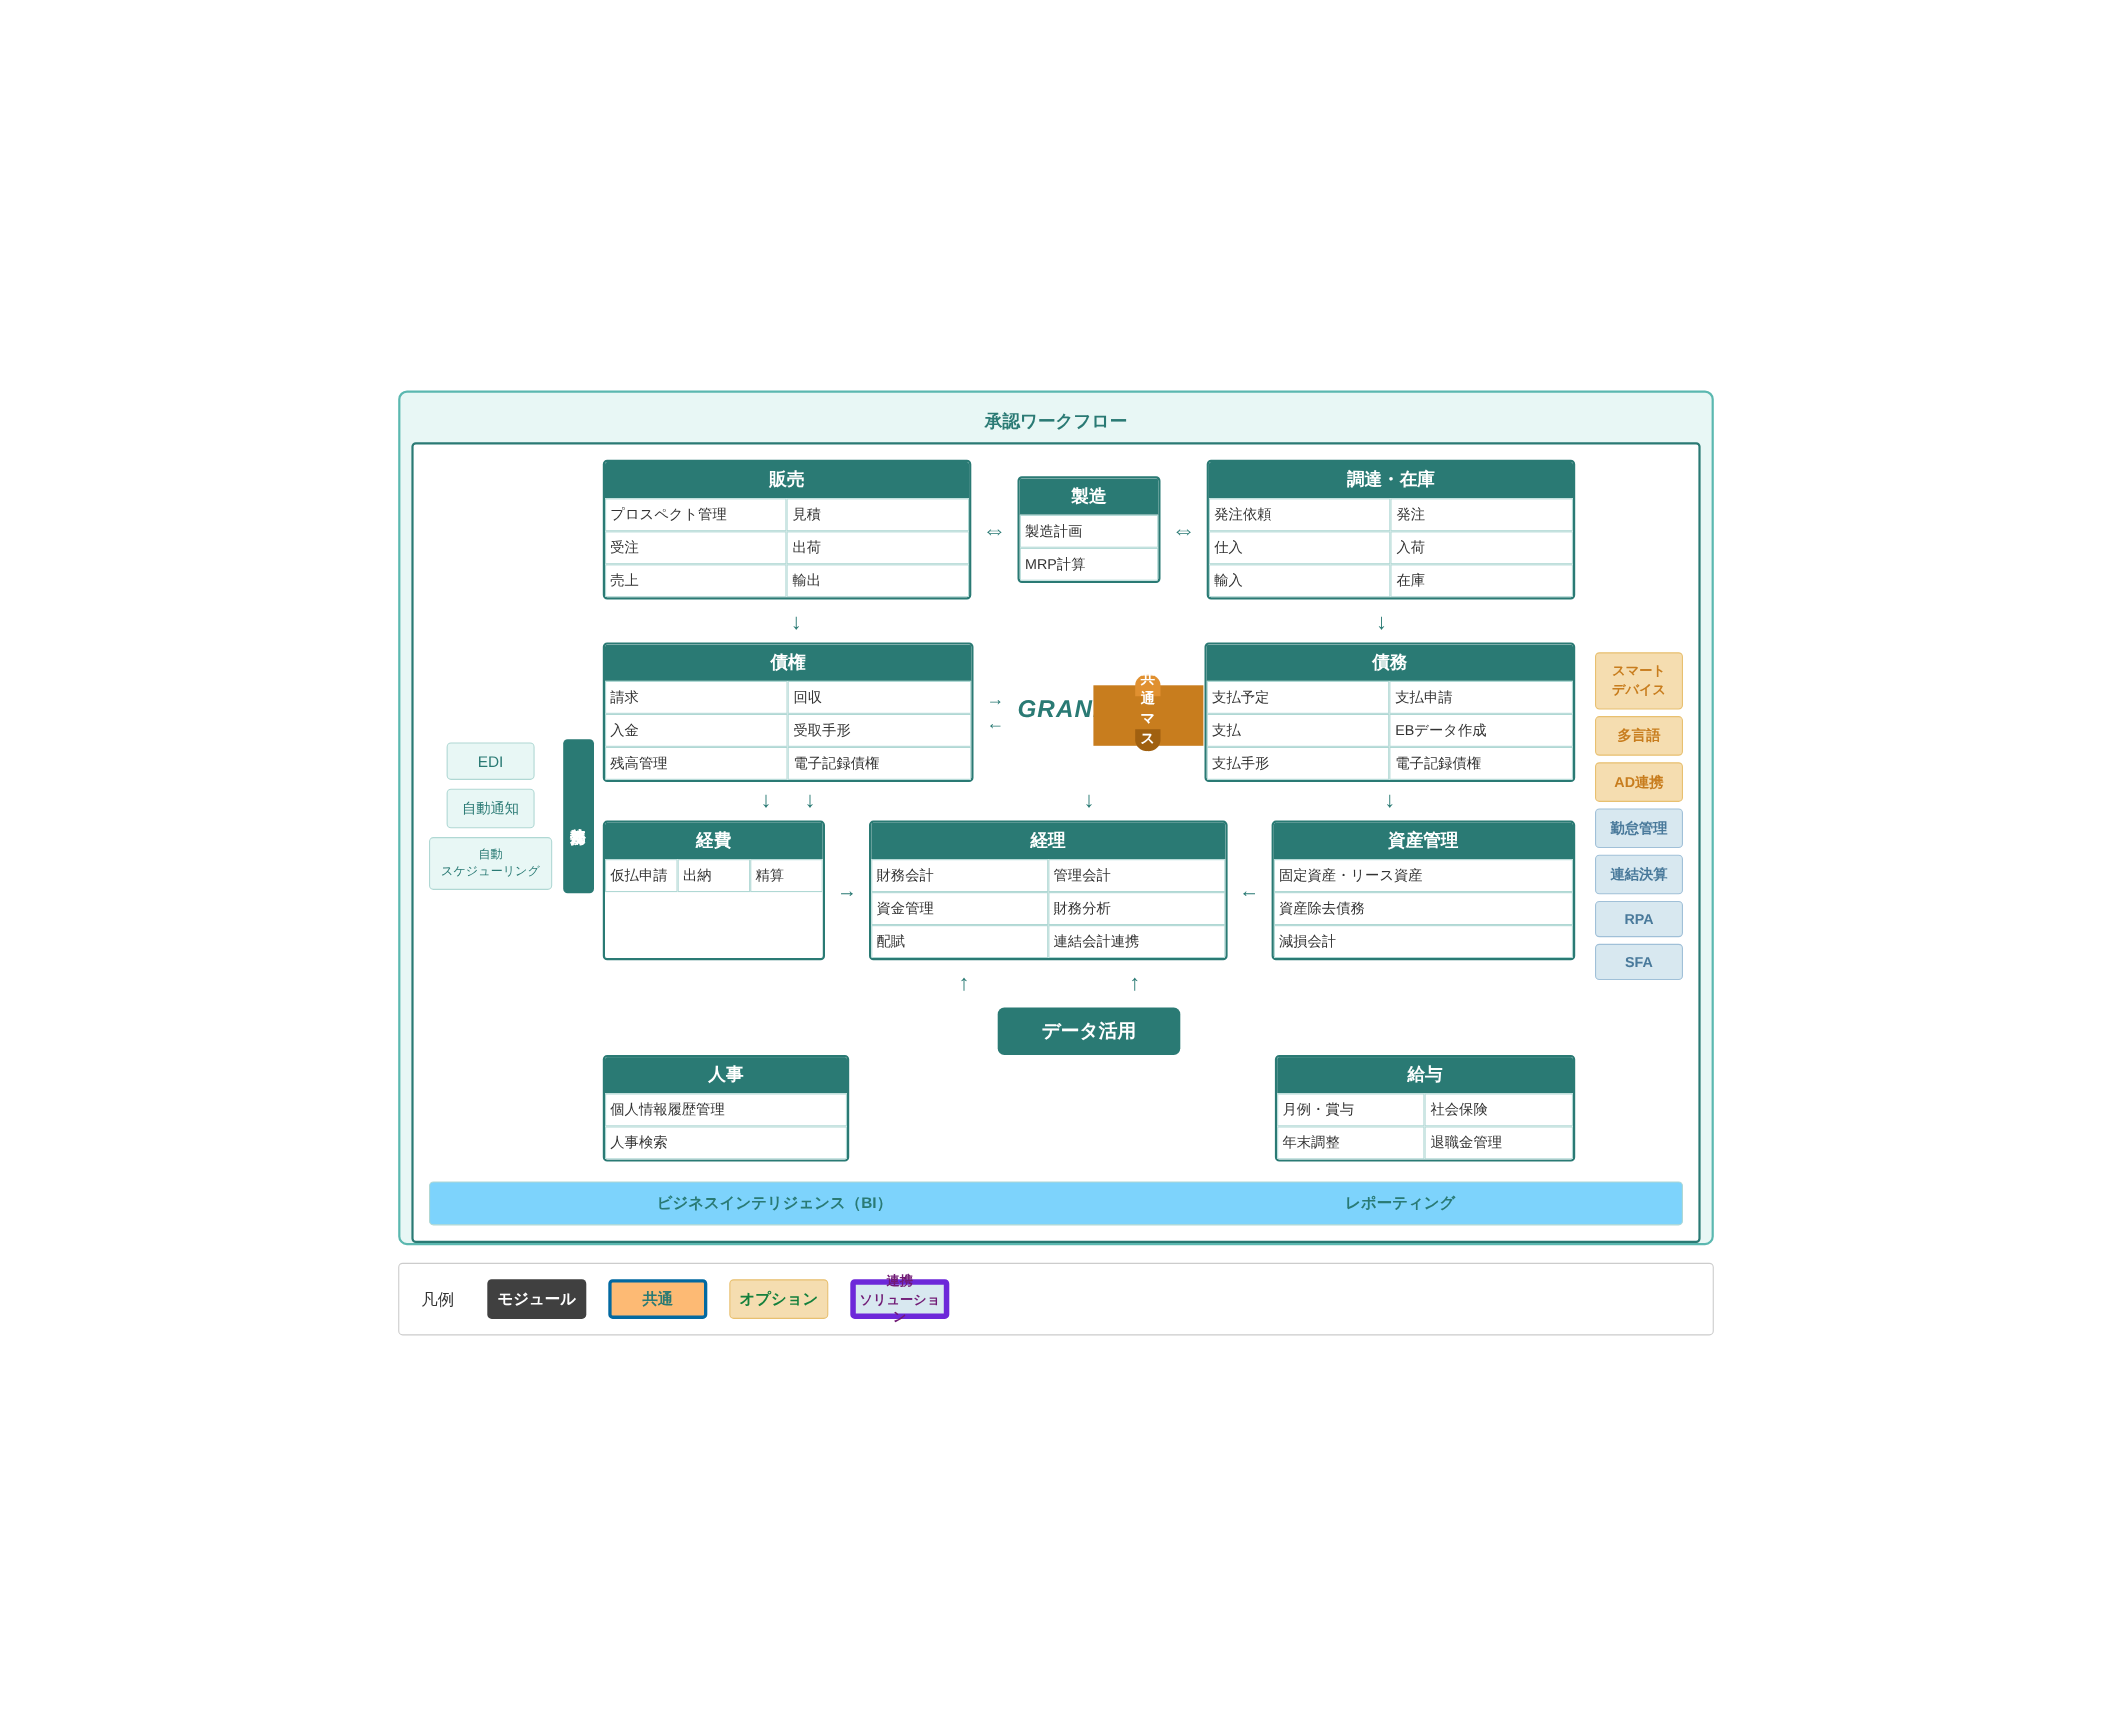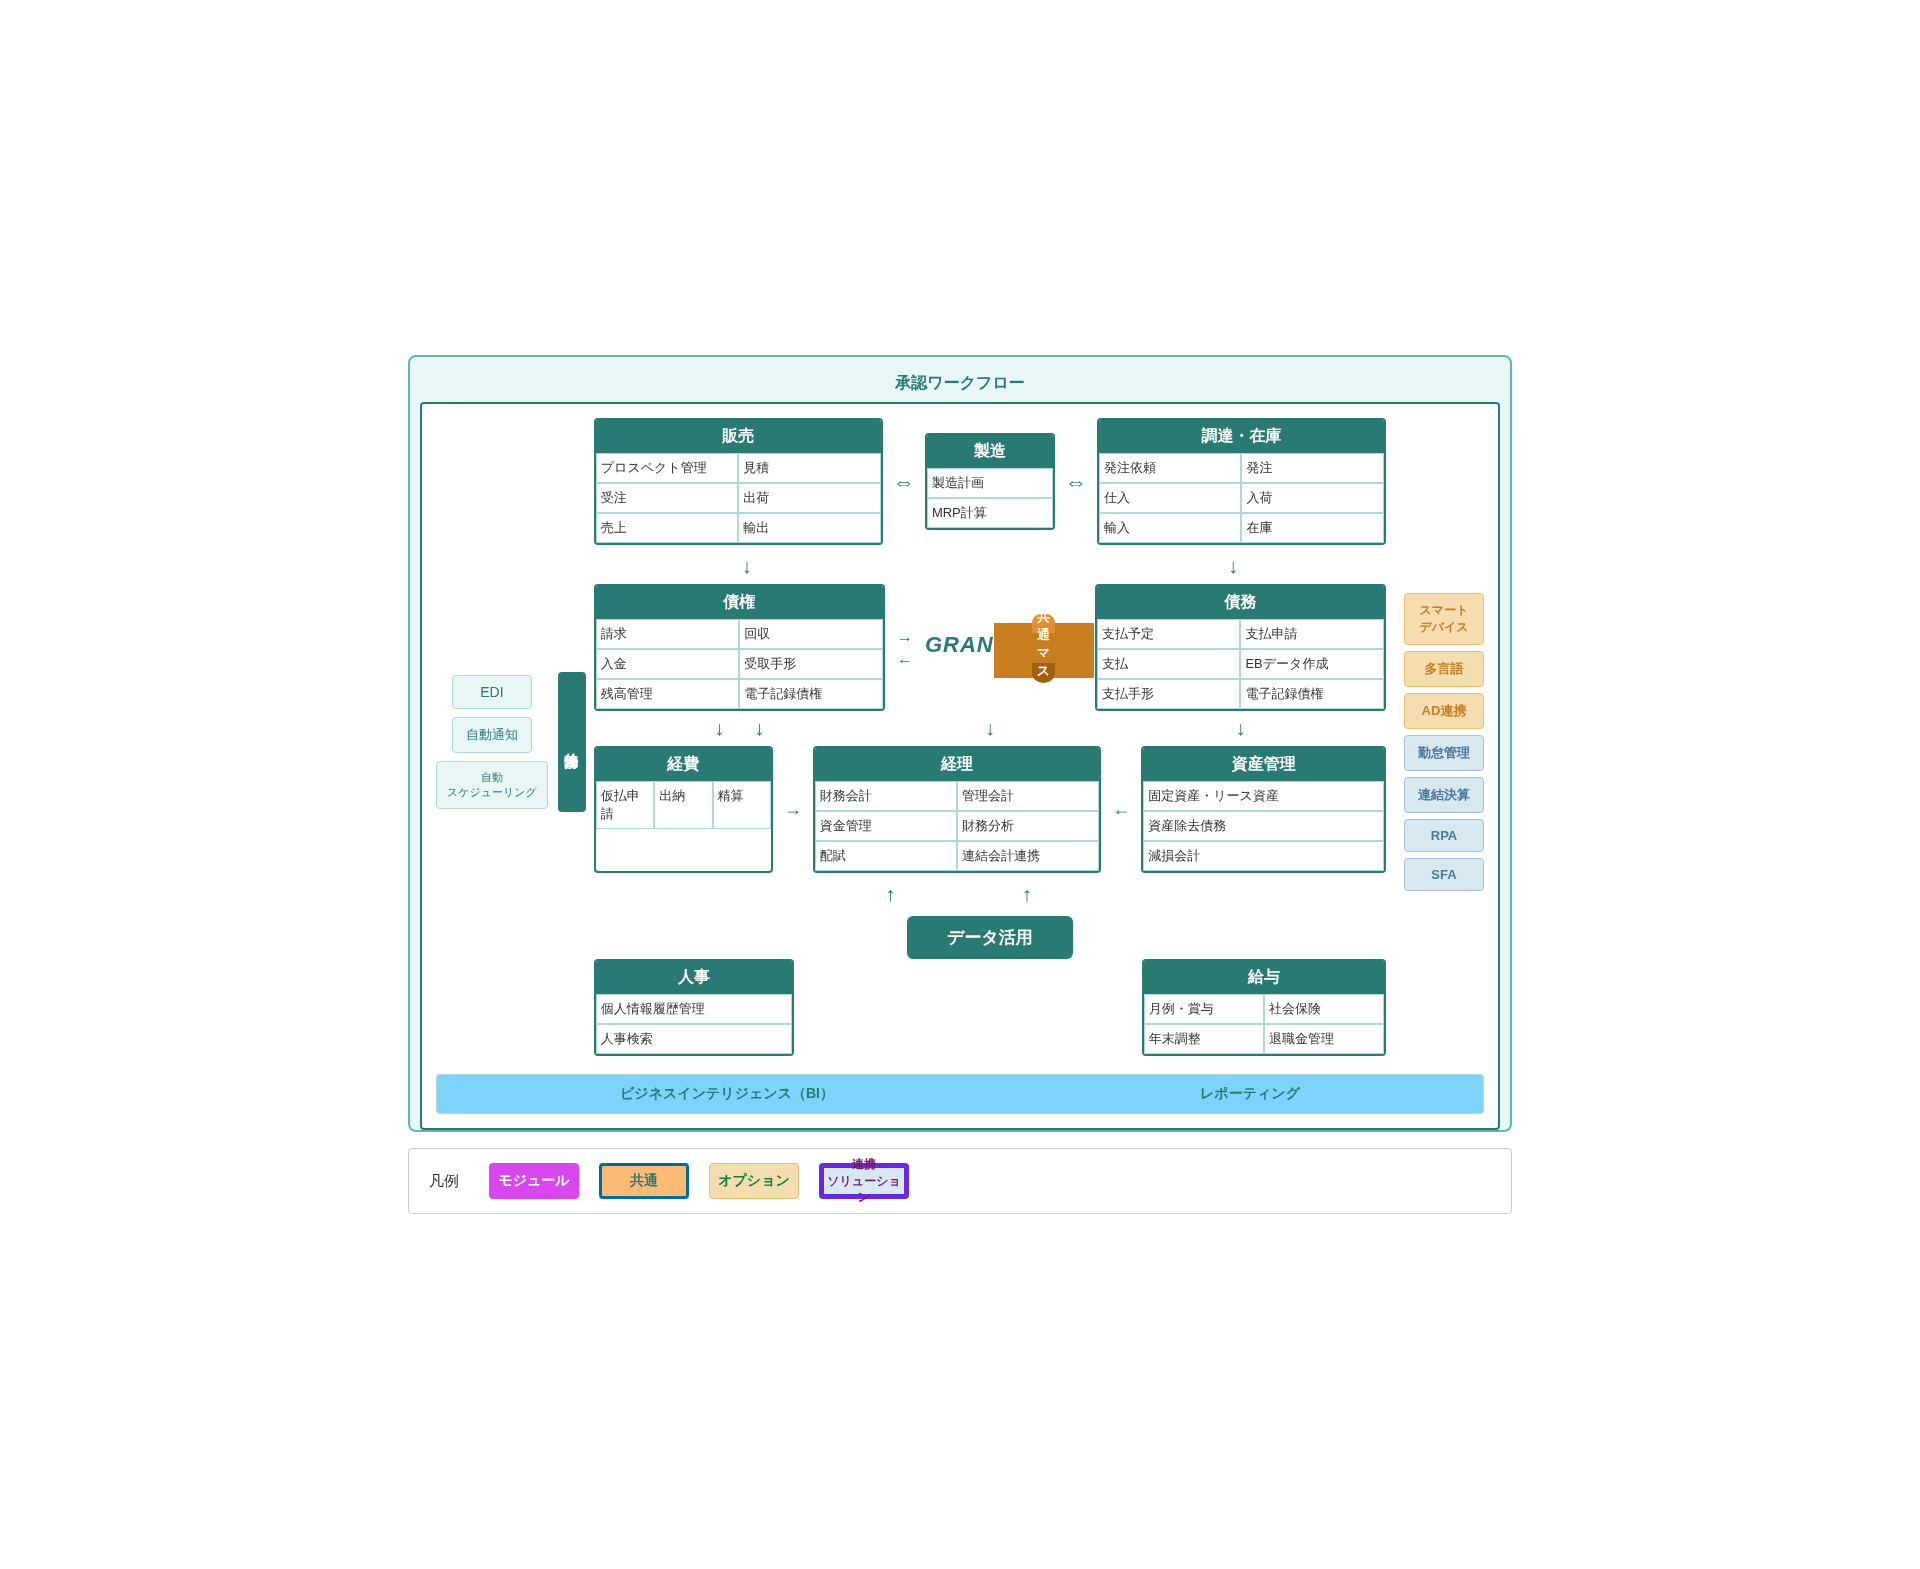--- a/index.html
+++ b/index.html
@@ -6,21 +6,21 @@
     body {
       background: #fff;
       font-family: "Hiragino Sans", "Yu Gothic", "Meiryo", sans-serif;
       display: flex;
       justify-content: center;
       align-items: center;
       min-height: 100vh;
       padding: 20px;
     }
     .main-container {
-      width: 1104px;
+      width: 1196px;
       position: relative;
     }
 
     
     .approval-outer {
       border: 2px solid #5bb8b0;
       border-radius: 8px;
       background: #e8f7f5;
       padding: 10px 10px 0 10px;
       position: relative;
@@ -142,21 +142,21 @@
     .legend-rect {
       width: 90px;
       height: 36px;
       border-radius: 4px;
       display: flex;
       align-items: center;
       justify-content: center;
       font-size: 14px;
       font-weight: bold;
     }
-    .legend-dark { background: #d946ef; color: #fff; text-align: center; }
+    .legend-dark { background: #404040; color: #fff; text-align: center; }
     .legend-teal { background: #fdba74; color: #2a7a74; border: 3px solid #0369a1; }
     .legend-orange { background: #f5ddb0; color: #15803d; border: 1px solid #e8c070; }
     .legend-blue { background: #d8e8f0; color: #701a75; border: 5px solid #6d28d9; }
     .legend-title { font-size: 15px; color: #333; margin-right: 10px; }
     .left-panel {
       display: flex;
       align-items: center;
       gap: 8px;
       margin-right: 8px;
     }

